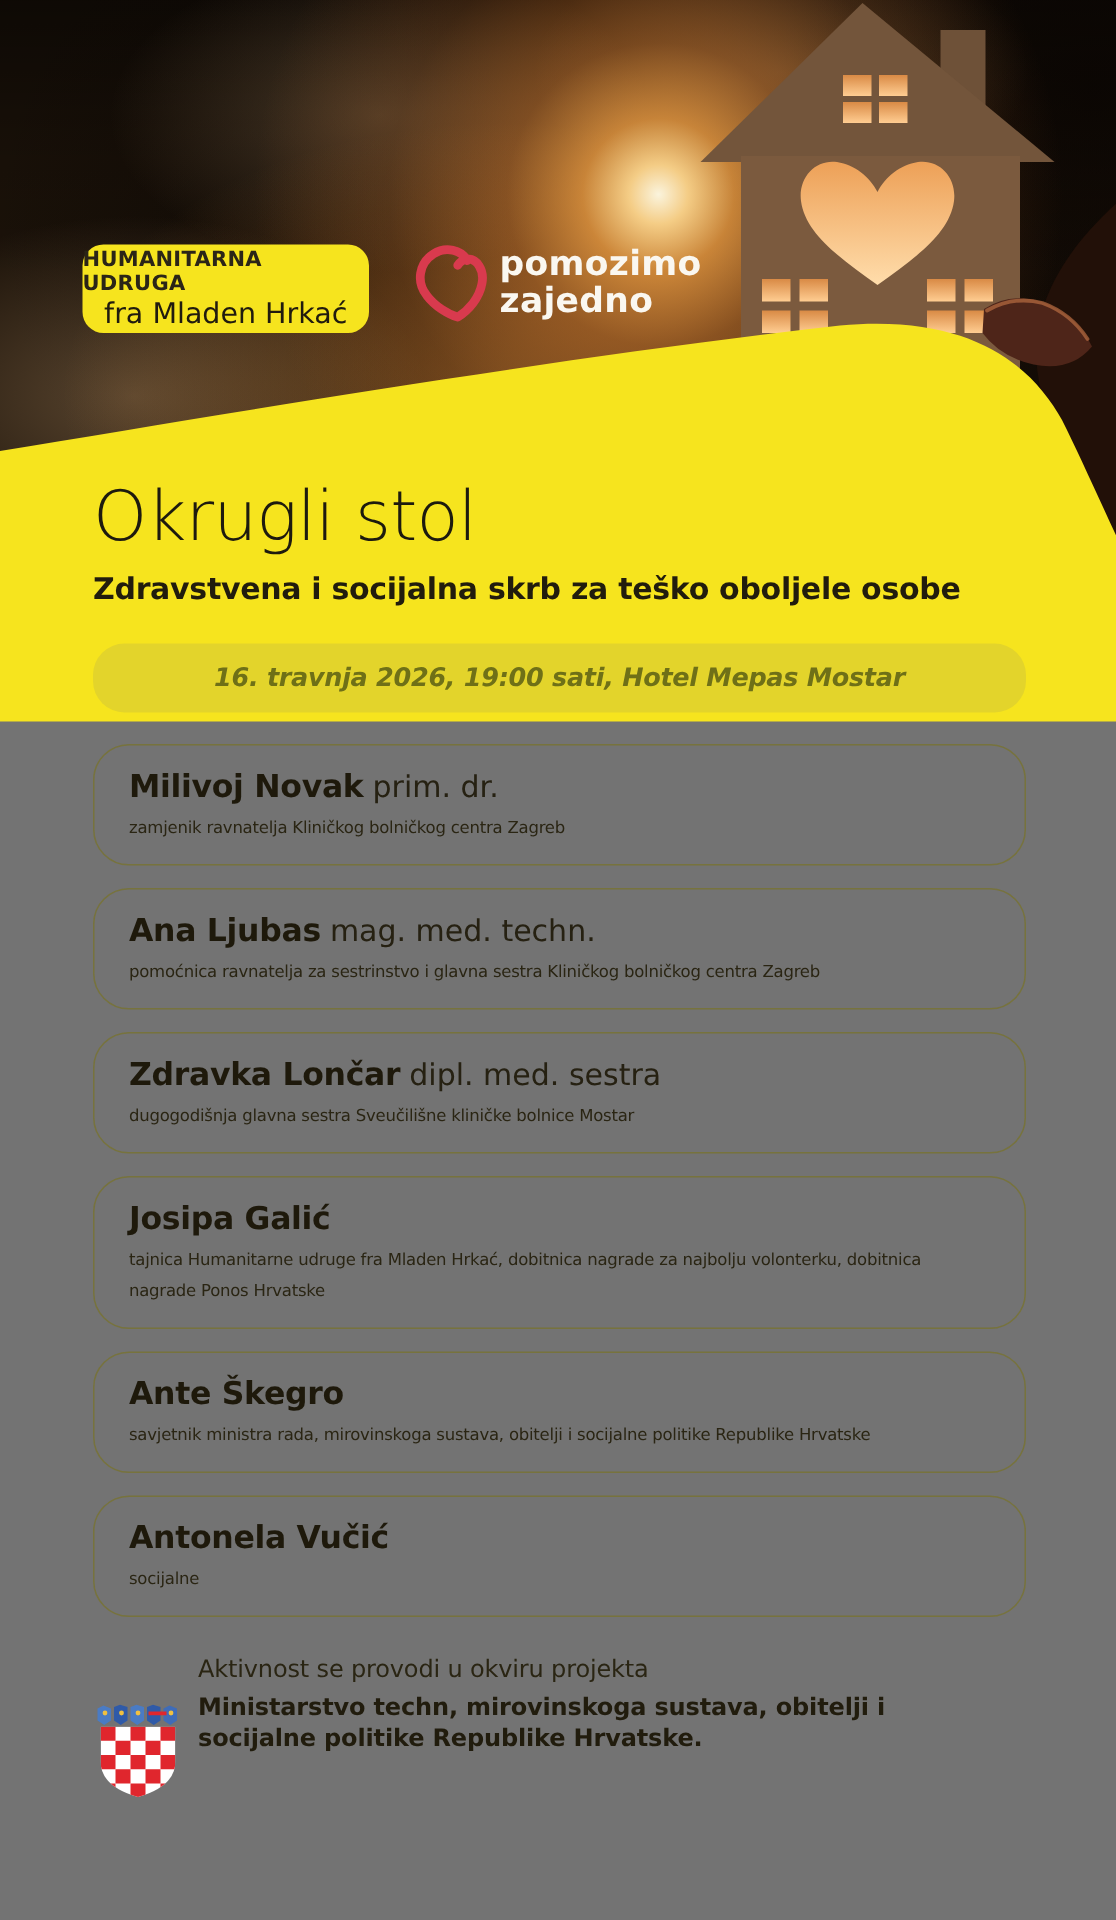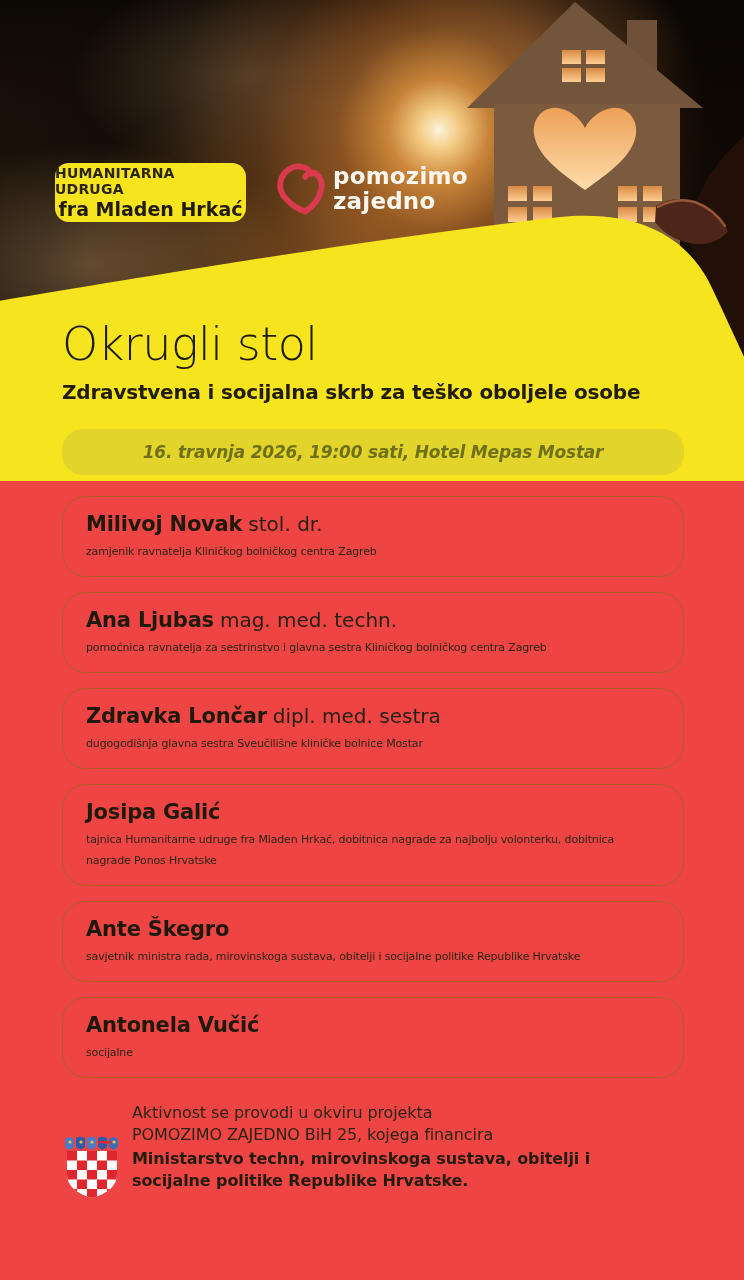--- a/index.html
+++ b/index.html
@@ -1,18 +1,18 @@
 <!DOCTYPE html>
 <html><head>
 <meta charset="utf-8">
 <style>
   * { margin:0; padding:0; box-sizing:border-box; }
   html,body { width:744px; height:1280px; }
   body { font-family:"DejaVu Sans","Liberation Sans",sans-serif; background:#f6e41e; }
-  .poster { position:relative; width:744px; height:1280px; overflow:hidden; background:#ef4444; }
+  .poster { position:relative; width:744px; height:1280px; overflow:hidden; background:#737373; }
 
   
   .hero { position:absolute; top:0; left:0; width:744px; height:480px;
     background-color:#1b1209;
     background-image:
       radial-gradient(circle at 59% 27%, rgba(255,248,225,0.98) 0%, rgba(255,214,140,0.95) 3.5%, rgba(252,166,70,0.75) 9%, rgba(225,130,50,0.45) 18%, rgba(160,85,30,0.22) 32%, rgba(0,0,0,0) 48%),
       radial-gradient(ellipse 420px 260px at 45% 55%, rgba(235,150,60,0.40) 0%, rgba(0,0,0,0) 70%),
       radial-gradient(ellipse 260px 160px at 12% 55%, rgba(208,166,118,0.35) 0%, rgba(0,0,0,0) 75%),
       radial-gradient(ellipse 240px 140px at 34% 16%, rgba(196,158,112,0.30) 0%, rgba(0,0,0,0) 75%),
       radial-gradient(ellipse 220px 120px at 70% 10%, rgba(188,148,100,0.28) 0%, rgba(0,0,0,0) 75%),
@@ -21,21 +21,21 @@
       radial-gradient(ellipse 280px 360px at 100% 55%, rgba(10,4,2,0.65) 0%, rgba(0,0,0,0) 70%),
       linear-gradient(180deg, rgba(0,0,0,0.5) 0%, rgba(0,0,0,0.12) 22%, rgba(0,0,0,0) 40%);
   }
   .hero svg { position:absolute; top:0; left:0; }
 
   
   .badge { position:absolute; left:55px; top:163px; width:191px; height:59px;
     background:#f6e41e; border-radius:14px; display:flex; flex-direction:column;
     align-items:center; justify-content:center; line-height:1.18; }
   .badge .b1 { font-size:14px; font-weight:600; letter-spacing:0.2px; color:#2b2517; }
-  .badge .b2 { font-size:19px; font-weight:700; color:#201b0e; }
+  .badge .b2 { font-size:19px; font-weight:400; color:#201b0e; }
   .brand { position:absolute; left:271px; top:163px; display:flex; align-items:center; }
   .brand .txt { margin-left:8px; color:#faf7f0; font-size:23px; font-weight:800; line-height:25px; letter-spacing:0.2px; }
 
   
   .blob { position:absolute; top:0; left:0; width:744px; height:482px; }
 
   
   .content { position:absolute; left:62px; top:318px; width:622px; color:#241f10; }
   .title { font-size:46px; font-weight:300; letter-spacing:-0.5px; color:#1d1a0e; line-height:52px; }
   .subtitle { margin-top:10px; font-size:20px; font-weight:bold; letter-spacing:-0.2px; color:#211c0d; }
@@ -127,21 +127,21 @@
     </div>
   </div>
 
   <div class="content">
     <h1 class="title">Okrugli stol</h1>
     <div class="subtitle">Zdravstvena i socijalna skrb za teško oboljele osobe</div>
 
     <div class="pill">16. travnja 2026, 19:00 sati, Hotel Mepas Mostar</div>
 
     <div class="card first">
-      <h3><span class="nm">Milivoj Novak</span><span class="sfx">stol. dr.</span></h3>
+      <h3><span class="nm">Milivoj Novak</span><span class="sfx">prim. dr.</span></h3>
       <p>zamjenik ravnatelja Kliničkog bolničkog centra Zagreb</p>
     </div>
 
     <div class="card">
       <h3><span class="nm">Ana Ljubas</span><span class="sfx">mag. med. techn.</span></h3>
       <p>pomoćnica ravnatelja za sestrinstvo i glavna sestra Kliničkog bolničkog centra Zagreb</p>
     </div>
 
     <div class="card">
       <h3><span class="nm">Zdravka Lončar</span><span class="sfx">dipl. med. sestra</span></h3>
@@ -196,19 +196,18 @@
             <rect x="13" y="43.5" width="10" height="9.5"></rect>
               <rect x="33" y="43.5" width="10" height="9.5"></rect>
             <rect x="3" y="53" width="10" height="9.5"></rect>
               <rect x="23" y="53" width="10" height="9.5"></rect>
               <rect x="43" y="53" width="10" height="9.5"></rect>
           </g>
         </g>
       </svg>
       <div class="ftext">
         <div>Aktivnost se provodi u okviru projekta</div>
-        <div>POMOZIMO ZAJEDNO BiH 25, kojega financira</div>
         <div class="fb">Ministarstvo techn, mirovinskoga sustava, obitelji i socijalne politike Republike Hrvatske.</div>
       </div>
     </div>
   </div>
 
 </div>
 
 </body></html>

